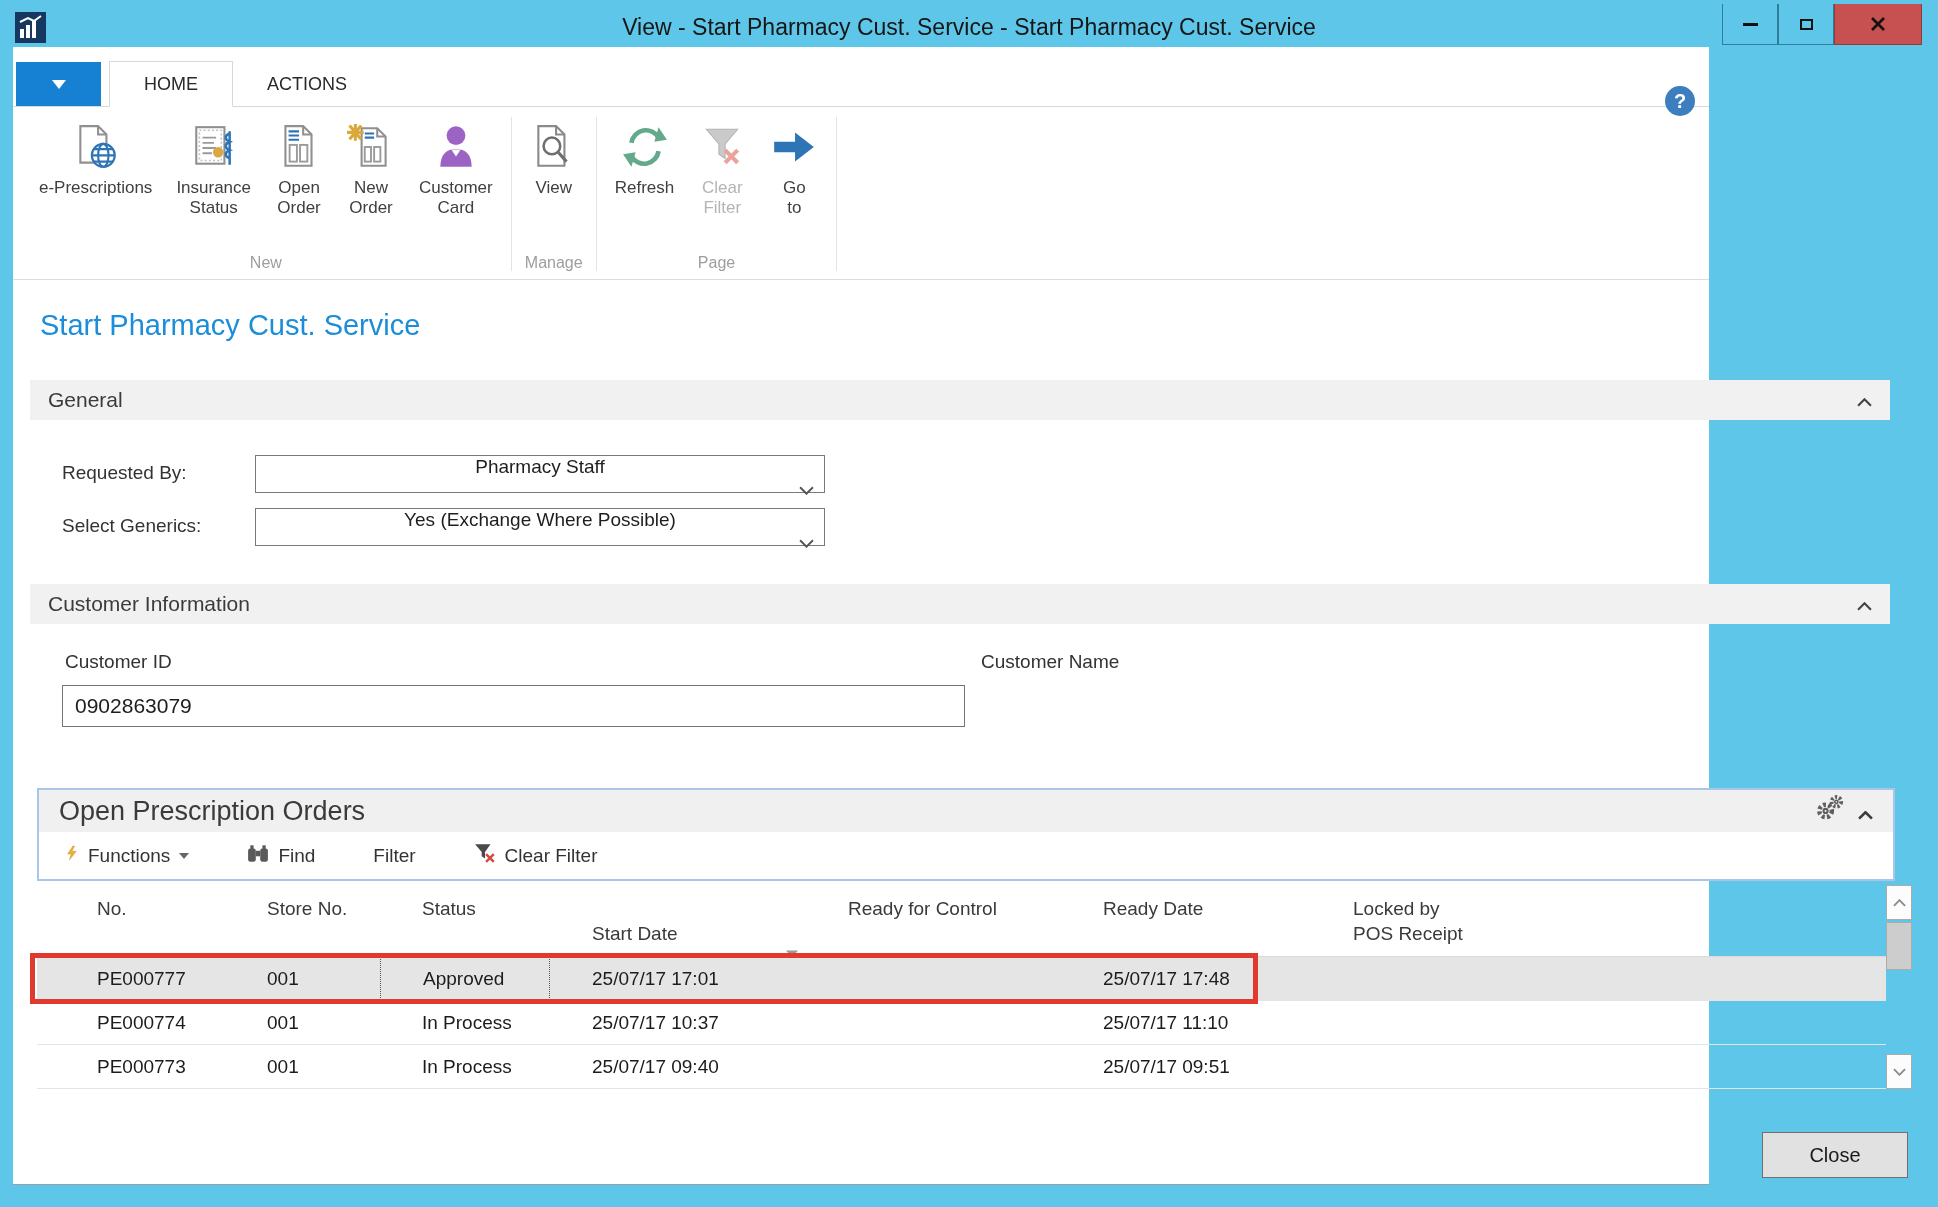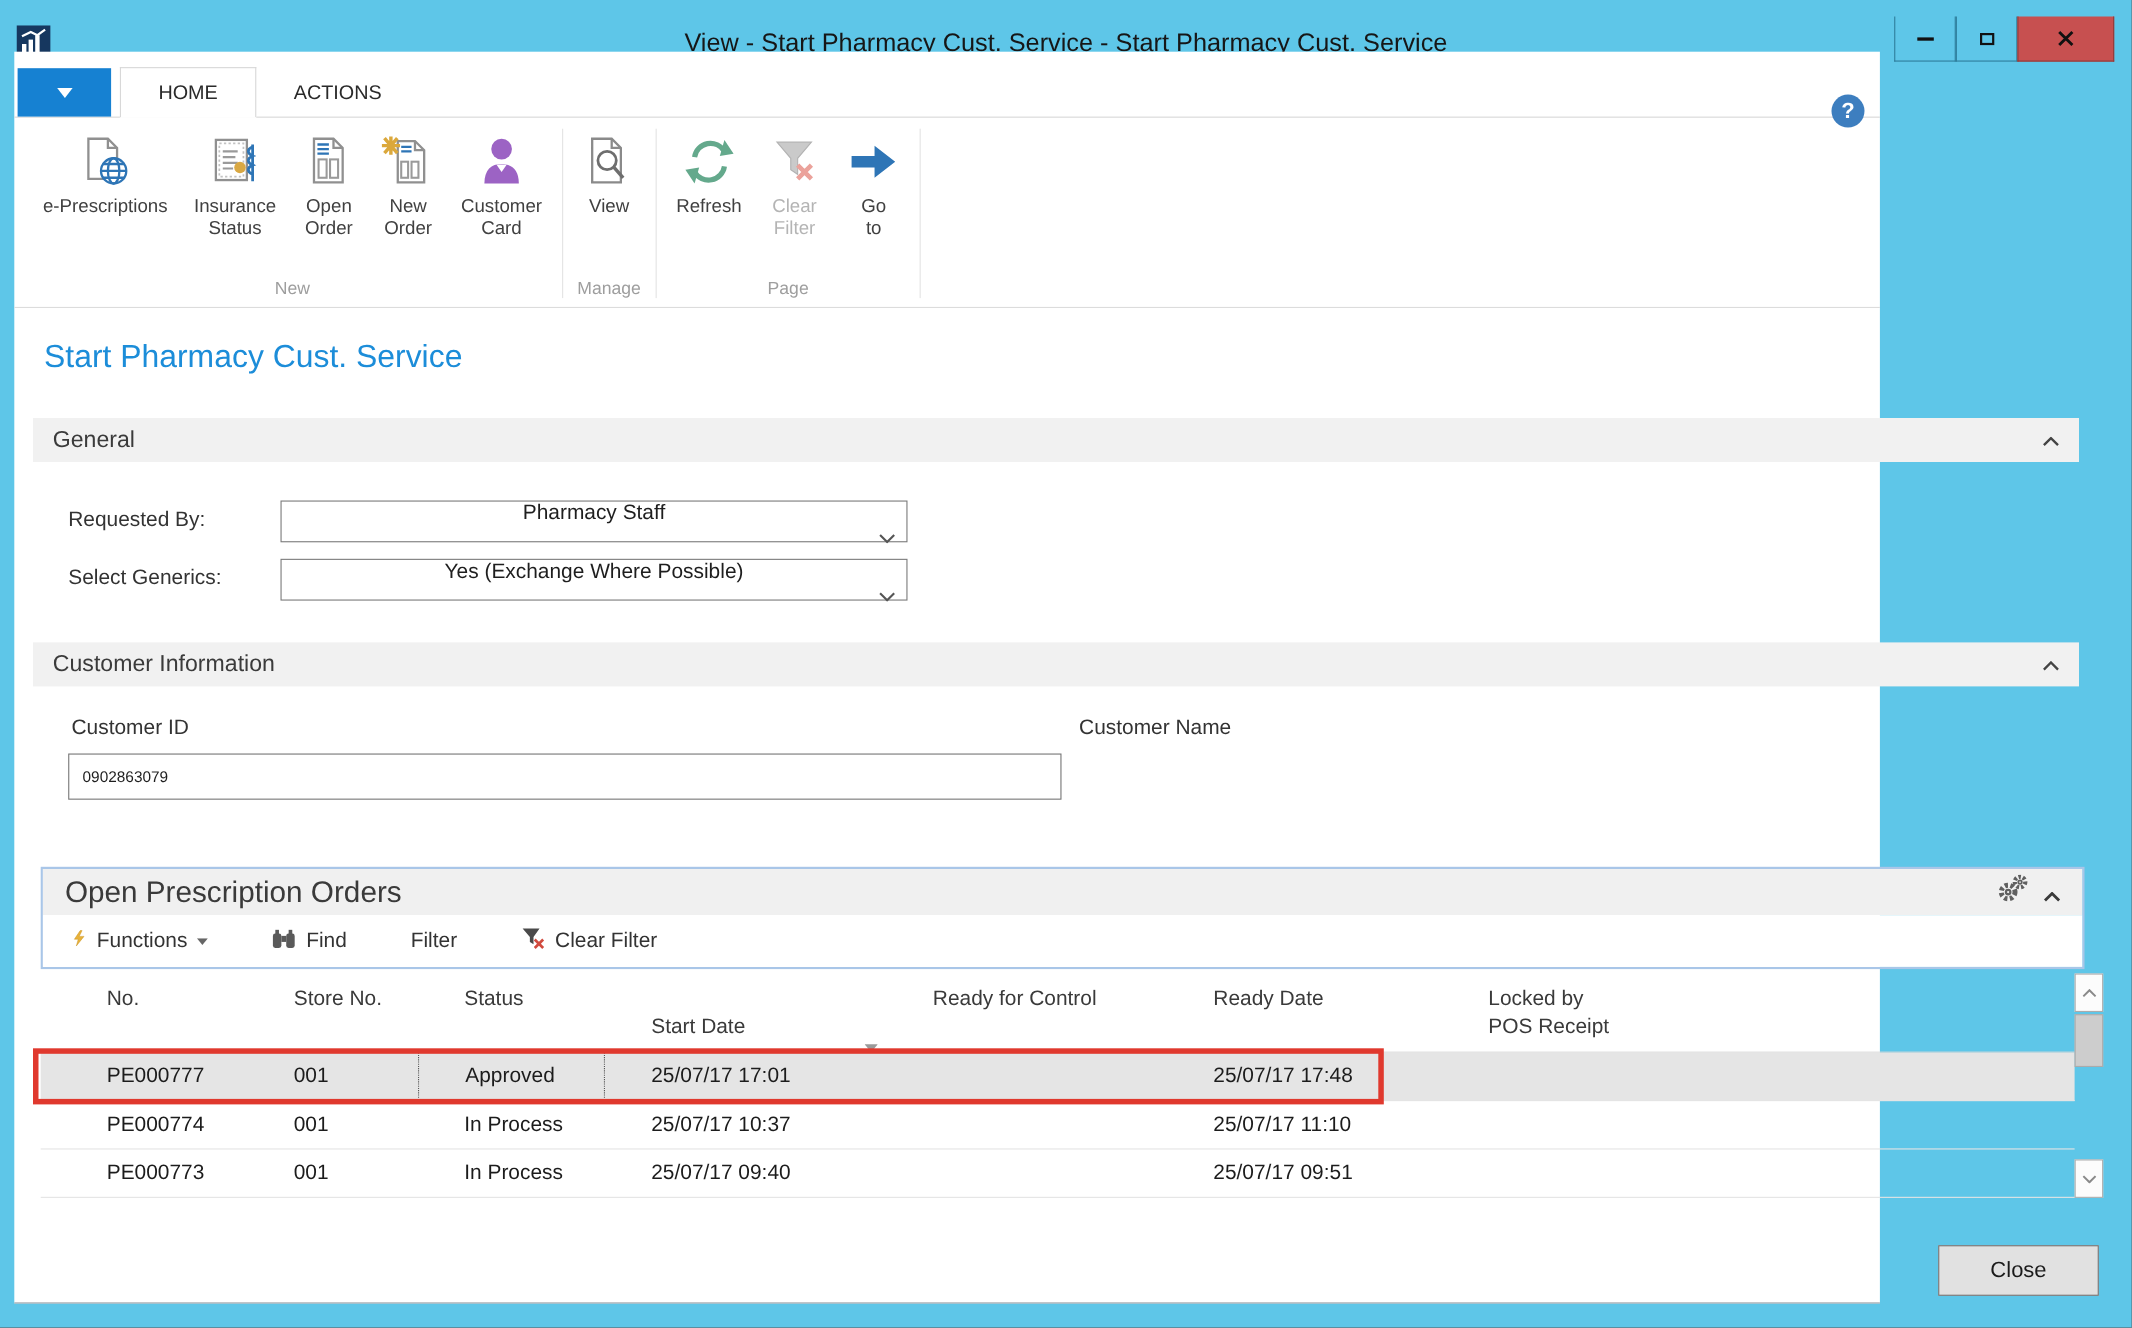--- a/index.html
+++ b/index.html
@@ -1,21 +1,21 @@
 <!DOCTYPE html>
 <html><head>
 <meta charset="utf-8">
 <style>
   html,body{margin:0;padding:0;background:#444;}
   *{box-sizing:border-box;}
   #window{position:relative;width:1938px;height:1207px;background:#5EC6E8;
     font-family:"Liberation Sans",sans-serif;overflow:hidden;}
 
   
-  .titlebar{position:absolute;left:0;top:15px;right:0;height:47px;padding-left:46px;}
+  .titlebar{position:absolute;left:0;top:4px;right:0;height:47px;padding-left:46px;}
   .app-icon{position:absolute;left:15px;top:8px;width:31px;height:31px;}
   .win-title{position:absolute;left:0;right:0;top:0;height:47px;line-height:47px;
     text-align:center;font-size:23px;color:#161616;}
   .winbtns{position:absolute;right:16px;top:0;display:flex;height:41px;}
   .winbtn{width:56px;height:41px;display:flex;align-items:center;justify-content:center;
     border:1px solid #2E7D9B;border-top:none;cursor:pointer;}
   .winbtn.close{width:88px;background:#C75050;border-color:#8E3B3B;}
   .glyph-min{width:15px;height:3px;background:#111;}
   .glyph-max{width:13px;height:11px;border:2px solid #111;}
 
@@ -61,21 +61,21 @@
   .flabel{position:absolute;font-size:19px;color:#333;}
   .select{position:absolute;left:242px;width:570px;height:38px;border:1px solid #7A7A7A;background:#fff;
     display:flex;align-items:center;padding:0 10px;font-size:19px;color:#1E1E1E;cursor:pointer;}
   .select .chev{margin-left:auto;}
   #row-requested .flabel{left:49px;top:415px;}
   #sel-requested{top:408px;flex-direction:column;}
   #row-generics .flabel{left:49px;top:468px;text-align:right;}
   #sel-generics{top:461px;flex-direction:column;}
 
   .ilabel{position:absolute;top:604px;font-size:19px;color:#333;}
-  .tinput{position:absolute;top:638px;height:42px;border:1px solid #757575;font-size:14px;color:#1E1E1E;
+  .tinput{position:absolute;top:638px;height:42px;border:1px solid #757575;font-size:21px;color:#1E1E1E;
     padding:0 12px;font-family:"Liberation Sans",sans-serif;}
   #lbl-custid{left:52px;}
   #inp-custid{left:49px;width:903px;background:#fff;}
   #lbl-custname{left:968px;}
   #inp-custname{left:965px;width:910px;background:#F0F0EE;}
 
   
   .partbox{position:absolute;left:24px;top:741px;width:1858px;height:93px;border:2px solid #A9C6E8;}
   .parthead{height:42px;background:#F0F0F0;display:flex;align-items:center;padding:0 20px;
     font-size:27px;color:#3A3A3A;}

